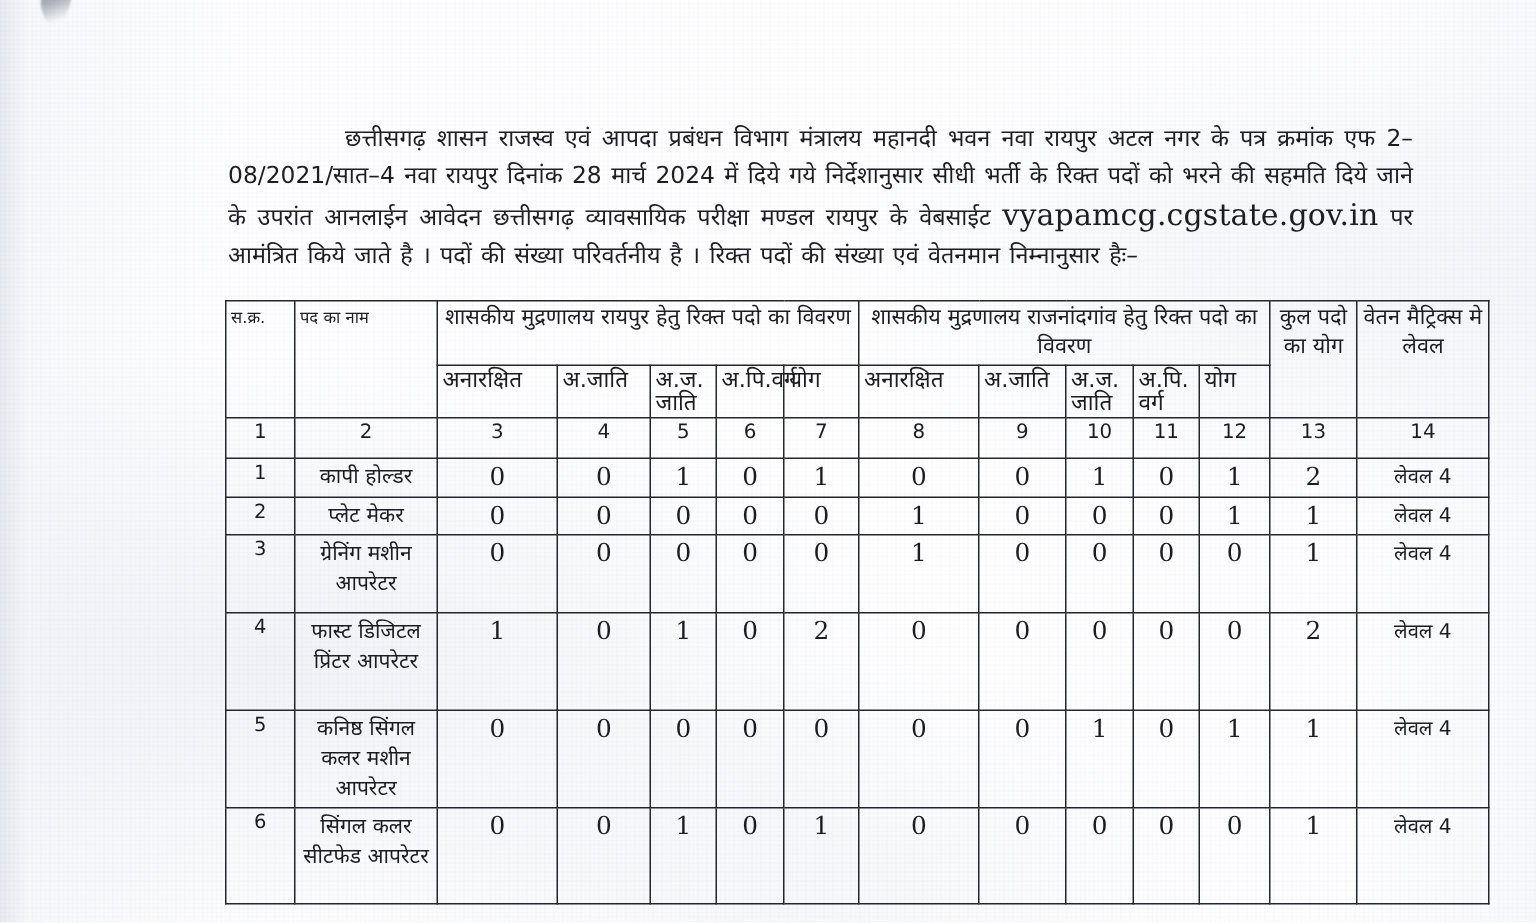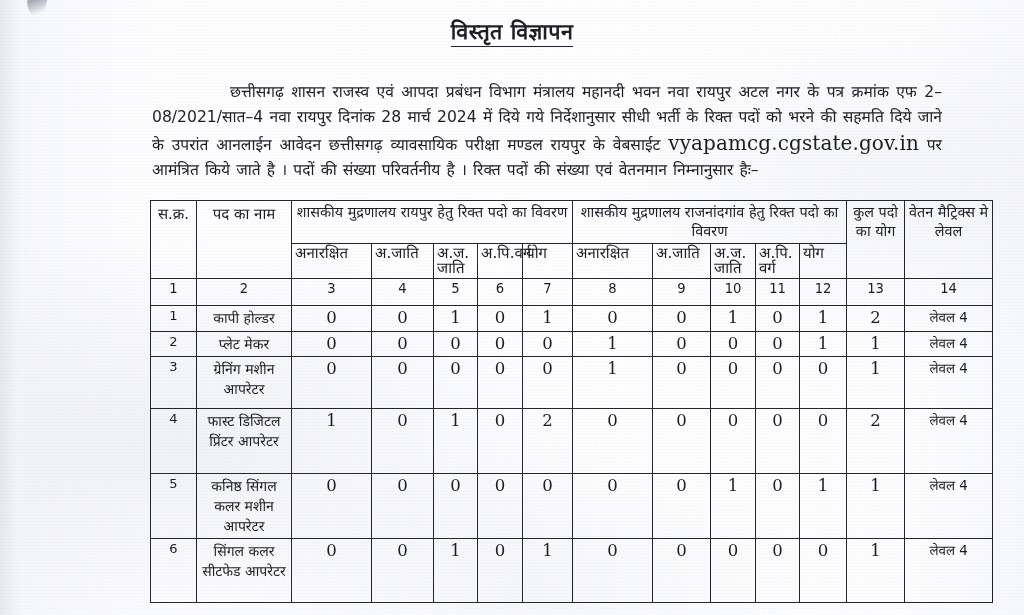--- a/index.html
+++ b/index.html
@@ -150,22 +150,22 @@
     vertical-align: top;
     padding: 3px 4px 3px 5px;
   }
   .level-cell {
     text-align: center;
     font-size: 13.4px;
     vertical-align: top;
     padding: 3px 4px 3px 4px;
   }
   .hdr-sk, .hdr-post {
-    text-align: center;
-    font-size: 15px;
+    text-align: left;
+    font-size: 11px;
     padding-top: 5px;
     vertical-align: top;
   }
 
   
   col.c-sn     { width: 46px; }
   col.c-post   { width: 95px; }
   col.c-n1     { width: 80px; }
   col.c-n2     { width: 62px; }
   col.c-n3     { width: 44px; }
@@ -188,23 +188,20 @@
   .r-d6    { height: 64px; }
 </style>
 </head>
 <body>
 
 <div id="page">
 
   <div id="edge-band"></div>
   <div id="edge-smudge"></div>
 
-  <div id="doc-title">
-    <span>विस्तृत विज्ञापन</span>
-  </div>
 
   <p id="intro"><span>छत्तीसगढ़ शासन राजस्व एवं आपदा प्रबंधन विभाग मंत्रालय महानदी भवन नवा रायपुर अटल नगर के पत्र क्रमांक एफ 2–08/2021/सात–4 नवा रायपुर दिनांक 28 मार्च 2024 में दिये गये निर्देशानुसार सीधी भर्ती के रिक्त पदों को भरने की सहमति दिये जाने के उपरांत आनलाईन आवेदन छत्तीसगढ़ व्यावसायिक परीक्षा मण्डल रायपुर के वेबसाईट </span><span class="url">vyapamcg.cgstate.gov.in</span><span> पर आमंत्रित किये जाते है । पदों की संख्या परिवर्तनीय है । रिक्त पदों की संख्या एवं वेतनमान निम्नानुसार हैः–</span></p>
 
   <table id="vacancy-table">
     <colgroup>
       <col class="c-sn">
         <col class="c-post">
       <col class="c-n1">
         <col class="c-n2">
         <col class="c-n3">

